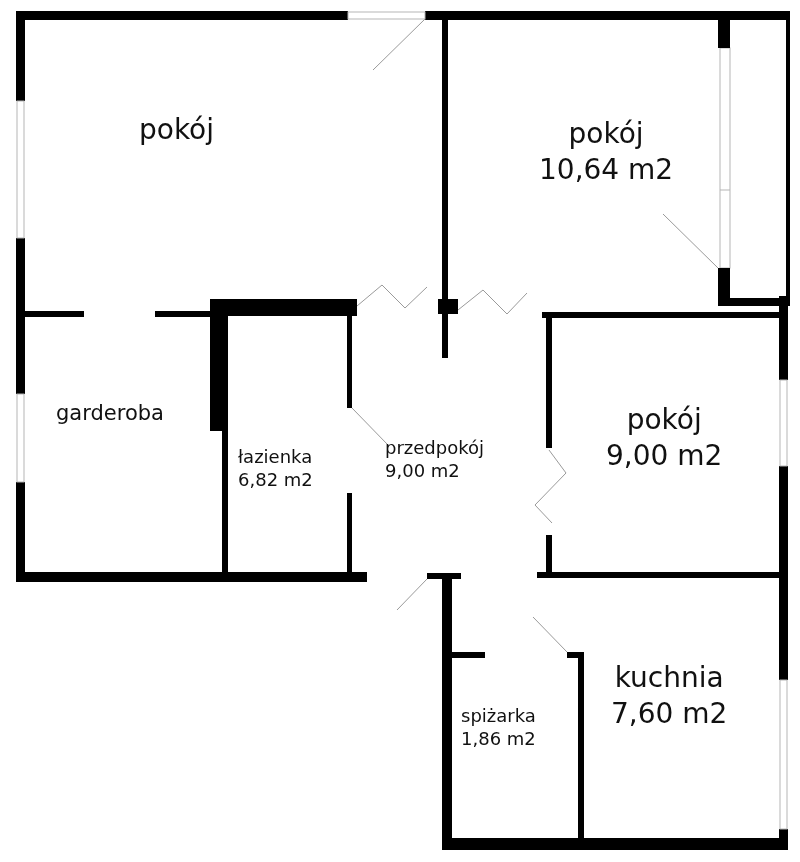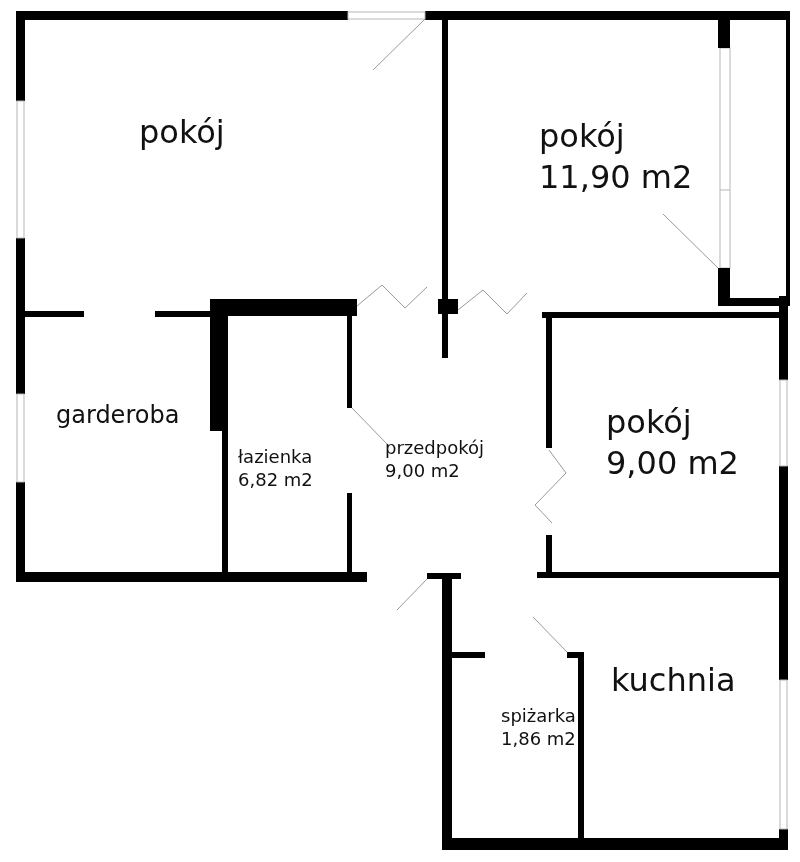--- a/index.html
+++ b/index.html
@@ -3,22 +3,22 @@
   <meta charset="utf-8">
   <style>
     html, body { margin: 0; padding: 0; background: #ffffff; }
     body { width: 800px; height: 862px; position: relative; overflow: hidden; font-family: "DejaVu Sans", "Liberation Sans", sans-serif; }
     #plan { position: absolute; left: 0; top: 0; width: 800px; height: 862px; }
     .wall { fill: #000000; }
     .win { fill: #ffffff; stroke: #b5b5b5; stroke-width: 1; }
     .door { fill: none; stroke: #9a9a9a; stroke-width: 1; }
     .label { position: absolute; color: #111111; line-height: 1.28; white-space: nowrap; }
     .label span { display: block; }
-    .lg { font-size: 32px; }
-    .md { font-size: 24px; }
+    .lg { font-size: 28px; text-align: center; }
+    .md { font-size: 21px; }
     .sm { font-size: 18px; }
   </style>
 </head>
 <body>
 
 <svg id="plan" viewBox="0 0 800 862" xmlns="http://www.w3.org/2000/svg">
 
   <g>
 
     <rect class="wall" x="16" y="11" width="332" height="9"></rect>
@@ -95,21 +95,21 @@
     <line class="door" x1="567" y1="652" x2="533" y2="617"></line>
   </g>
 </svg>
 
 <div class="label lg" style="left:139px; top:112px;">
   <span>pokój</span>
 </div>
 
 <div class="label lg" style="left:539px; top:116px;">
   <span>pokój</span>
-  <span>11,90 m2</span>
+  <span>10,64 m2</span>
 </div>
 
 <div class="label md" style="left:56px; top:400px;">
   <span>garderoba</span>
 </div>
 
 <div class="label sm" style="left:238px; top:428px;margin-top:17px;">
   <span>łazienka</span>
   <span>6,82 m2</span>
 </div>
@@ -117,20 +117,21 @@
 <div class="label sm" style="left:385px; top:436px;">
   <span>przedpokój</span>
   <span>9,00 m2</span>
 </div>
 
 <div class="label lg" style="left:606px; top:402px;">
   <span>pokój</span>
   <span>9,00 m2</span>
 </div>
 
-<div class="label sm" style="left:461px; top:704px;margin-left:40px;">
+<div class="label sm" style="left:461px; top:704px;">
   <span>spiżarka</span>
   <span>1,86 m2</span>
 </div>
 
 <div class="label lg" style="left:611px; top:660px;">
   <span>kuchnia</span>
+  <span>7,60 m2</span>
 </div>
 
 </body></html>

